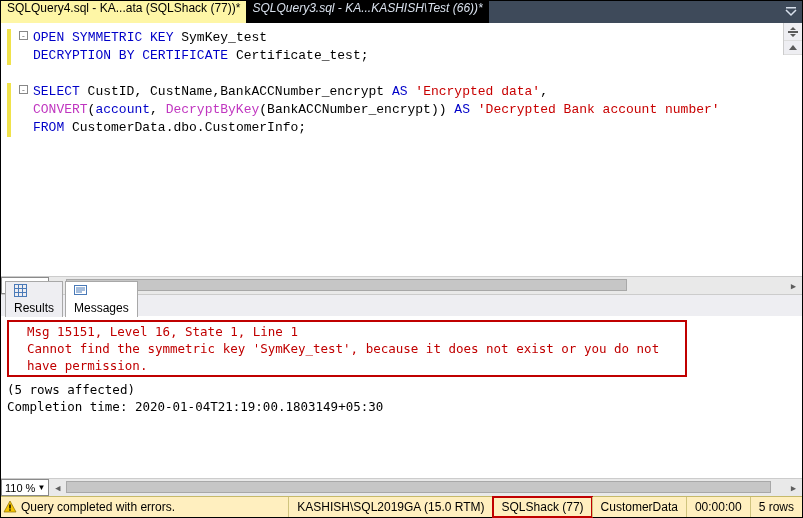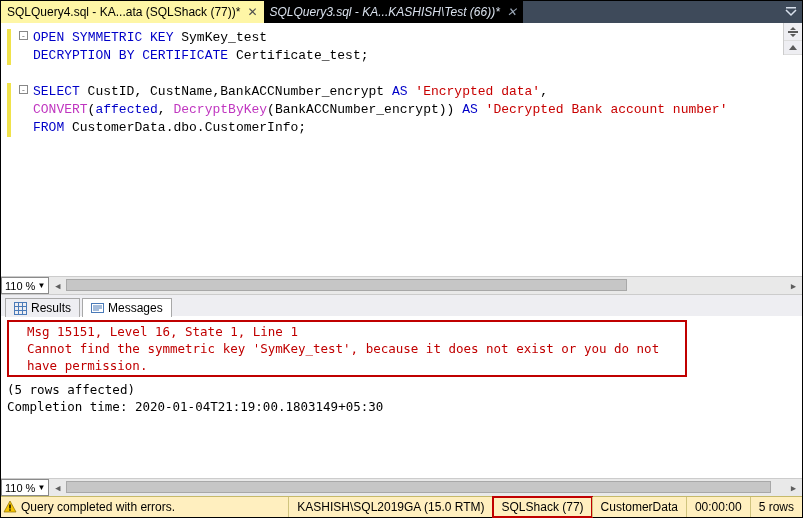--- a/index.html
+++ b/index.html
@@ -1,20 +1,20 @@
 <!DOCTYPE html>
 <html><head>
 <meta charset="utf-8">
 <style>
   * { box-sizing: border-box; margin: 0; padding: 0; }
   html, body { width: 803px; height: 518px; font-family: Consolas, "Courier New", monospace; font-size: 13px; overflow: hidden; background: #fff; }
   .root { display: flex; flex-direction: column; width: 803px; height: 518px; border: 1px solid #000; }
   
   .tabstrip { display: flex; align-items: stretch; height: 22px; background: #3e4a5a; position: relative; }
-  .tab { display: flex; align-items: center; padding: 0 6px; font-family: "Segoe UI", sans-serif; font-size: 12px; gap: 5px; white-space: nowrap; }
+  .tab { display: flex; align-items: center; padding: 0 6px; font-family: "Segoe UI", sans-serif; font-size: 12px; gap: 5px; white-space: nowrap; flex-direction: column; }
   .tab.active { background: #fef6a6; color: #000; }
   .tab.inactive { background: #000000; color: #d8e0ec; font-style: italic; }
   .tab .xclose { font-size: 12px; color: #4b4b4b; cursor: pointer; margin-left: 2px; }
   .tab.inactive .xclose { color: #9aa6b5; }
   .tabend { flex:1; }
   .tabmenu { width: 22px; display:flex; align-items:center; justify-content:center; background:#3e4a5a; color:#d8e0ec; }
   .tabmenu svg { width:12px; height:12px; }
   
   .editor-wrap { position: relative; flex: 0 0 auto; height: 253px; display:flex; flex-direction:column; }
   .editor-toolstrip { position:absolute; top:0; right:0; display:flex; flex-direction:column; background:#eeeef2; border-left:1px solid #ccc; z-index:2;}
@@ -30,21 +30,21 @@
   
   .zoomrow { height:18px; display:flex; align-items:stretch; background:#eeeef2; border-top:1px solid #ccc;}
   .zoombox { display:flex; align-items:center; gap:2px; padding:0 3px; background:#fff; border:1px solid #8a8a8a; font-family:"Segoe UI",sans-serif; font-size:11px; }
   .zoombox .dd { font-size:8px; }
   .hscroll { flex:1; display:flex; align-items:center; background:#e9e9e9; }
   .hscroll-btn { width:17px; height:17px; display:flex; align-items:center; justify-content:center; color:#5e5e5e; }
   .hscroll-track { flex:1; height:17px; background:#e9e9e9; position:relative; }
   .hscroll-thumb { position:absolute; top:2px; height:12px; background:#c6c6c6; border:1px solid #a8a8a8;}
   
   .restabs { height:22px; display:flex; align-items:flex-end; padding-left:4px; gap:2px; background:#eeeef2; border-top:1px solid #ccc; font-family:"Segoe UI",sans-serif; font-size:12px;}
-  .restab { display:flex; align-items:center; gap:4px; padding:2px 8px; border:1px solid #a8a8a8; border-bottom:none; background:#eeeef2; cursor:pointer; position:relative; top:1px;}
+  .restab { display:flex; gap:4px; padding:2px 8px; border:1px solid #a8a8a8; border-bottom:none; background:#eeeef2; cursor:pointer; position:relative; top:1px;flex-direction:column;}
   .restab.active { background:#fff; }
   .restab .ico { width:13px; height:13px; display:flex; }
   
   .messages { flex:1; background:#fff; padding:4px 6px; font-family:Consolas,monospace; font-size:12.5px; line-height:17px; overflow:hidden; }
   .errbox { border:2px solid #c00000; padding:1px 18px; display:inline-block; color:#c00000; margin-bottom:4px;}
   
   
   .status1 { height:21px; background:#ffefbf; display:flex; align-items:center; font-family:"Segoe UI",sans-serif; font-size:12px; border-top:1px solid #c6b96a;}
   .status1 .warn { width:18px; display:flex; align-items:center; justify-content:center; }
   .status1 .msg { flex:1; padding-left:2px; }
@@ -93,21 +93,21 @@
       <div class="fold-gutter">
         <div class="yellow-gutter" style="top:6px; height:36px;"></div>
         <div class="yellow-gutter" style="top:60px; height:54px;"></div>
         <div class="fold-mark" style="top:8px;">-</div>
         <div class="fold-mark" style="top:62px;">-</div>
       </div>
       <div class="code"><span class="kw">OPEN</span> <span class="kw">SYMMETRIC</span> <span class="kw">KEY</span><span> SymKey_test</span>
 <span class="kw">DECRYPTION</span> <span class="kw">BY</span> <span class="kw">CERTIFICATE</span><span> Certificate_test</span><span>;</span>
 
 <span class="kw">SELECT</span><span> CustID</span><span>,</span><span> CustName</span><span>,</span><span>BankACCNumber_encrypt </span><span class="kw">AS</span> <span class="str">'Encrypted data'</span><span>,</span>
-<span class="fn">CONVERT</span><span>(</span><span class="kw">affected</span><span>,</span> <span class="fn">DecryptByKey</span><span>(</span><span>BankACCNumber_encrypt</span><span>)</span><span>)</span> <span class="kw">AS</span> <span class="str">'Decrypted Bank account number'</span>
+<span class="fn">CONVERT</span><span>(</span><span class="kw">account</span><span>,</span> <span class="fn">DecryptByKey</span><span>(</span><span>BankACCNumber_encrypt</span><span>)</span><span>)</span> <span class="kw">AS</span> <span class="str">'Decrypted Bank account number'</span>
 <span class="kw">FROM</span><span> CustomerData</span><span>.</span><span>dbo</span><span>.</span><span>CustomerInfo</span><span>;</span></div>
     </div>
   </div>
 
   <div class="zoomrow">
     <div class="zoombox">
       <span>110 %</span>
       <span class="dd">▼</span>
     </div>
     <div class="hscroll">

